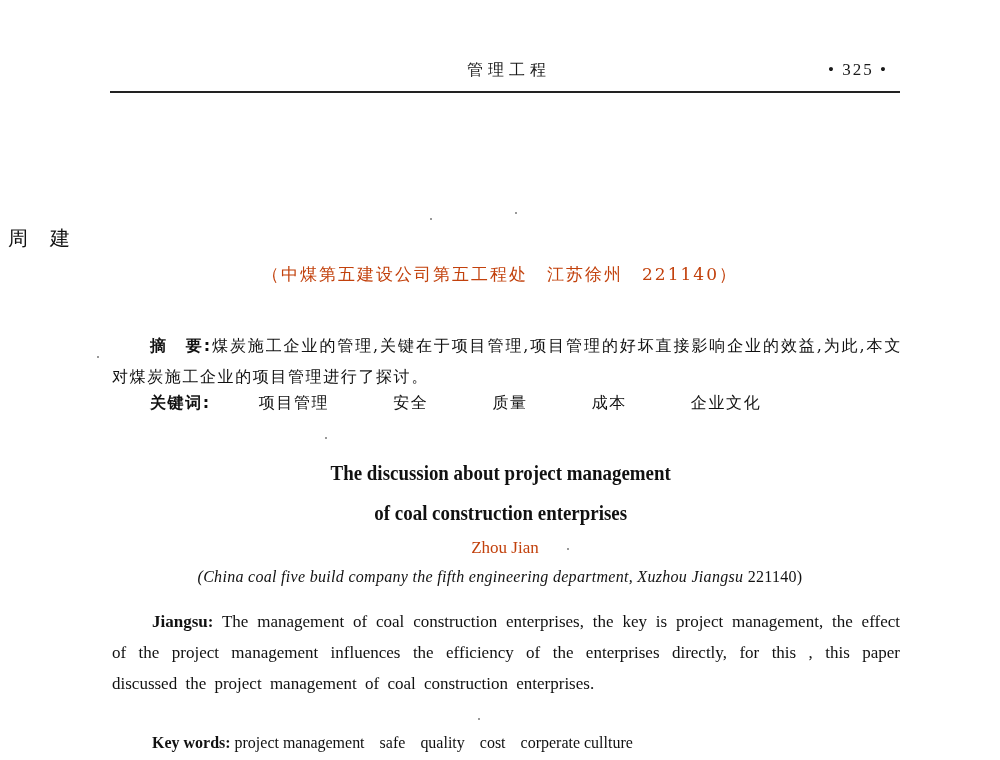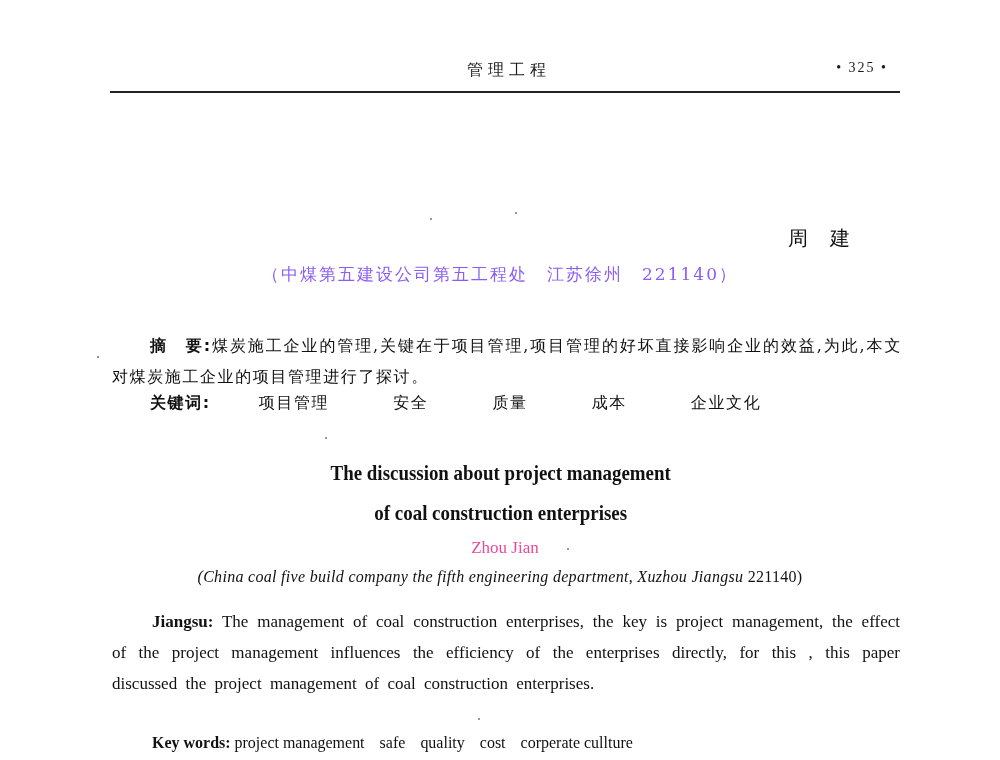--- a/index.html
+++ b/index.html
@@ -37,21 +37,21 @@
     font-size: 16px;
     letter-spacing: 5px;
     color: #1a1a1a;
     margin-left: 12px;
   }
   .page-number {
     position: absolute;
     right: 12px;
     top: 0;
     font-family: "Liberation Serif", serif;
-    font-size: 14px;
+    font-size: 17px;
     color: #1a1a1a;
     letter-spacing: 2px;
   }
   .header-rule {
     position: absolute;
     left: 110px;
     top: 91px;
     width: 790px;
     height: 2px;
     background: #222222;
@@ -67,38 +67,38 @@
     font-weight: bold;
     font-size: 34px;
     letter-spacing: 1px;
     color: #0d0d0d;
   }
   .cn-author {
     position: absolute;
     left: 0;
     top: 225px;
     width: 872px;
-    text-align: right;
+    text-align: left;
     font-family: "DejaVu Serif", serif;
     font-size: 20px;
     letter-spacing: 22px;
-    padding-left: 38px;
+    padding-left: 8px;
     box-sizing: border-box;
     color: #111;
   }
   .cn-affil {
     position: absolute;
     left: 0;
     top: 263px;
     width: 1000px;
     text-align: center;
     font-family: "DejaVu Serif", serif;
     font-size: 17px;
     letter-spacing: 2px;
-    color: #8b5cf6;
+    color: #c2410c;
   }
   .cn-abstract {
     position: absolute;
     left: 112px;
     top: 330px;
     width: 790px;
     font-family: "DejaVu Serif", serif;
     font-size: 16px;
     line-height: 31px;
     letter-spacing: 1.6px;
@@ -133,21 +133,21 @@
   .en-title.l1 { top: 460px; }
   .en-title.l2 { top: 500px; }
   .en-author {
     position: absolute;
     left: 0;
     top: 538px;
     width: 1000px;
     text-align: center;
     font-family: "Liberation Serif", serif;
     font-size: 17px;
-    color: #ec4899;
+    color: #c2410c;
     padding-left: 10px;
     box-sizing: border-box;
   }
   .en-affil {
     position: absolute;
     left: 0;
     top: 568px;
     width: 1000px;
     text-align: center;
     font-family: "Liberation Serif", serif;

